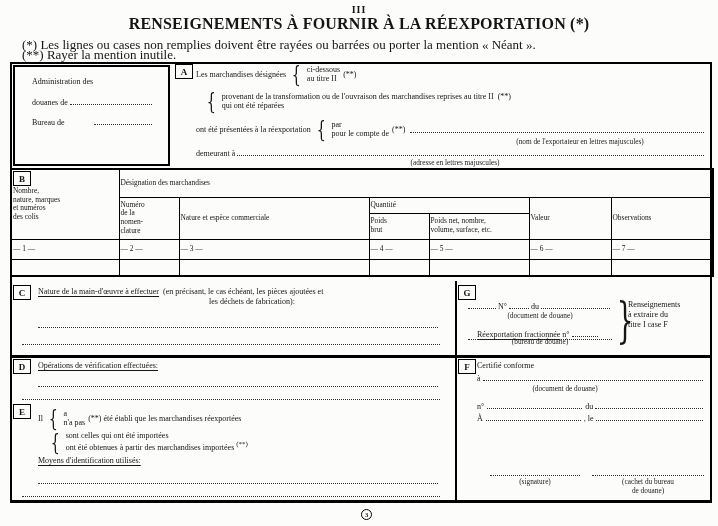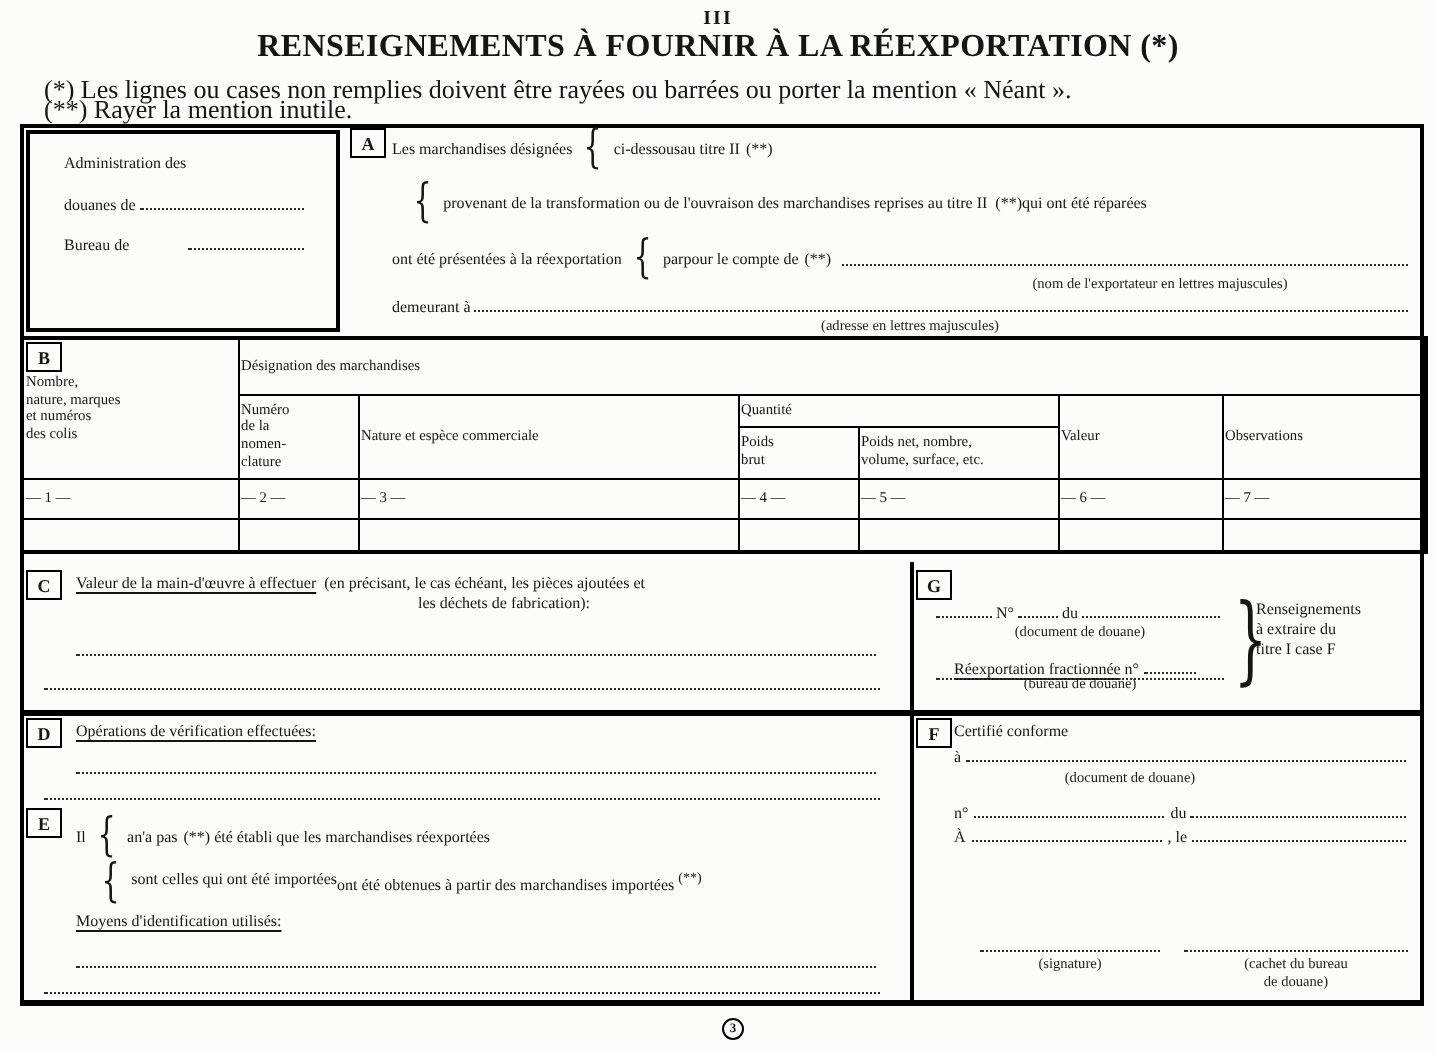--- a/index.html
+++ b/index.html
@@ -14,21 +14,21 @@
   .hdr-numeral { top:4px; left:0; width:718px; text-align:center; font-weight:bold; font-size:10px; letter-spacing:1px; }
   .hdr-title { top:15px; left:0; width:718px; text-align:center; font-weight:bold; font-size:16px; letter-spacing:.2px; }
   .fn { font-size:13px; }
   .outer { left:10px; top:62px; width:702px; height:441px; border:2px solid #000; border-bottom:3px solid #000; }
   .adminbox { left:13px; top:65px; width:157px; height:101px; border:2.5px solid #000; background:#fcfcfa; }
   .secbox { width:18px; height:15px; border:1.3px solid #000; background:#fcfcfa; font-weight:bold; font-size:9px; display:flex; align-items:center; justify-content:center; z-index:4; }
   .line { display:flex; align-items:baseline; }
   .dl { display:inline-block; border-bottom:1.2px dotted #2e2e2e; height:8px; vertical-align:baseline; }
   .dl.grow { flex:1; margin:0 2px; }
   .bgroup { display:flex; align-items:center; gap:3px; }
-  .stack { display:flex; flex-direction:row; justify-content:center; line-height:9px; }
+  .stack { display:flex; flex-direction:column; justify-content:center; line-height:9px; }
   .brace2 { font-family:"DejaVu Serif",serif; font-size:23px; line-height:20px; font-weight:400; transform:scaleX(.62); }
   .brace3 { font-family:"DejaVu Serif",serif; font-size:48px; line-height:46px; font-weight:400; transform:scaleX(.55); }
   .btable { position:absolute; left:10px; top:168px; width:702px; border-collapse:collapse; table-layout:fixed; border:2px solid #000; }
   .btable td { border:1px solid #000; text-align:left; vertical-align:middle; font-size:7.4px; line-height:8.6px; padding:1px; }
   .vline { width:1.5px; background:#000; }
   .hline { height:2.5px; background:#000; }
   .circ { width:11px; height:11px; border:1px solid #000; border-radius:50%; font-size:6.5px; font-weight:bold; display:flex; align-items:center; justify-content:center; }
   sup.mk { font-size:7px; vertical-align:4px; }
 </style>
 </head>
@@ -143,21 +143,21 @@
     </tr>
   </tbody>
     </table>
   <div class="abs secbox" style="left:13px; top:171px;">B</div>
 
   <div class="abs vline" style="left:455px; top:281px; height:221px;"></div>
   <div class="abs hline" style="left:10px; top:355px; width:702px;"></div>
 
   <div class="abs secbox" style="left:13px; top:285px;">C</div>
   <div class="abs" style="left:38px; top:287px; width:410px;">
-    <span class="u">Valeur de la main-d'œuvre à effectuer</span>&nbsp;
+    <span class="u">Nature de la main-d'œuvre à effectuer</span>&nbsp;
     <span>(en précisant, le cas échéant, les pièces ajoutées et</span>
   </div>
   <div class="abs ctr" style="left:52px; top:297px; width:400px;">les déchets de fabrication):</div>
   <span class="abs dl" style="left:38px; top:320px; width:400px;"></span>
   <span class="abs dl" style="left:22px; top:337px; width:418px;"></span>
 
   <div class="abs secbox" style="left:458px; top:285px;">G</div>
   <div class="abs line" style="left:477px; top:287px; width:150px;margin-top:42px;">
     <span class="u">Réexportation fractionnée</span>&nbsp;
     <span>n°</span>

